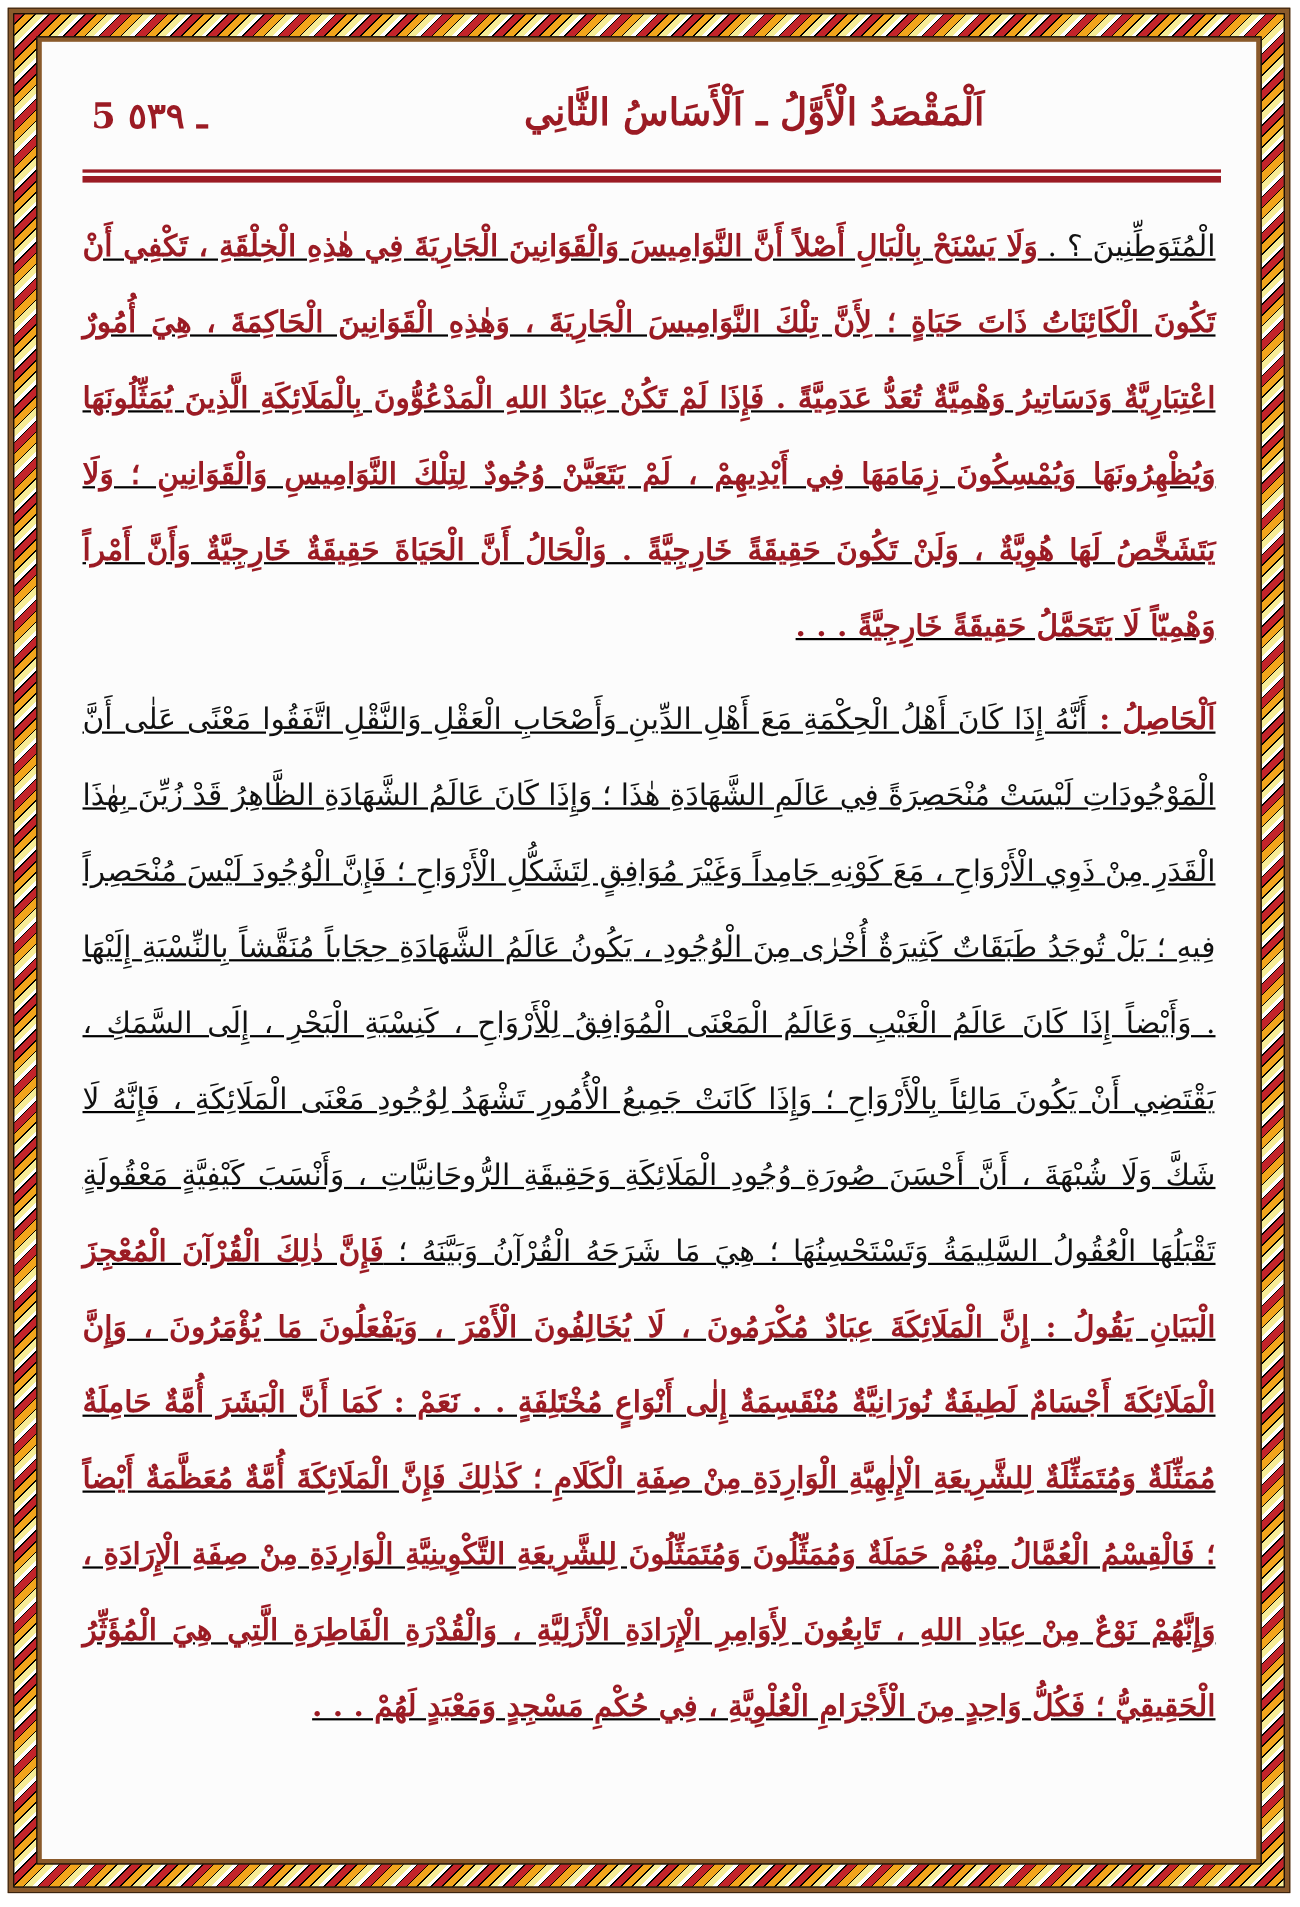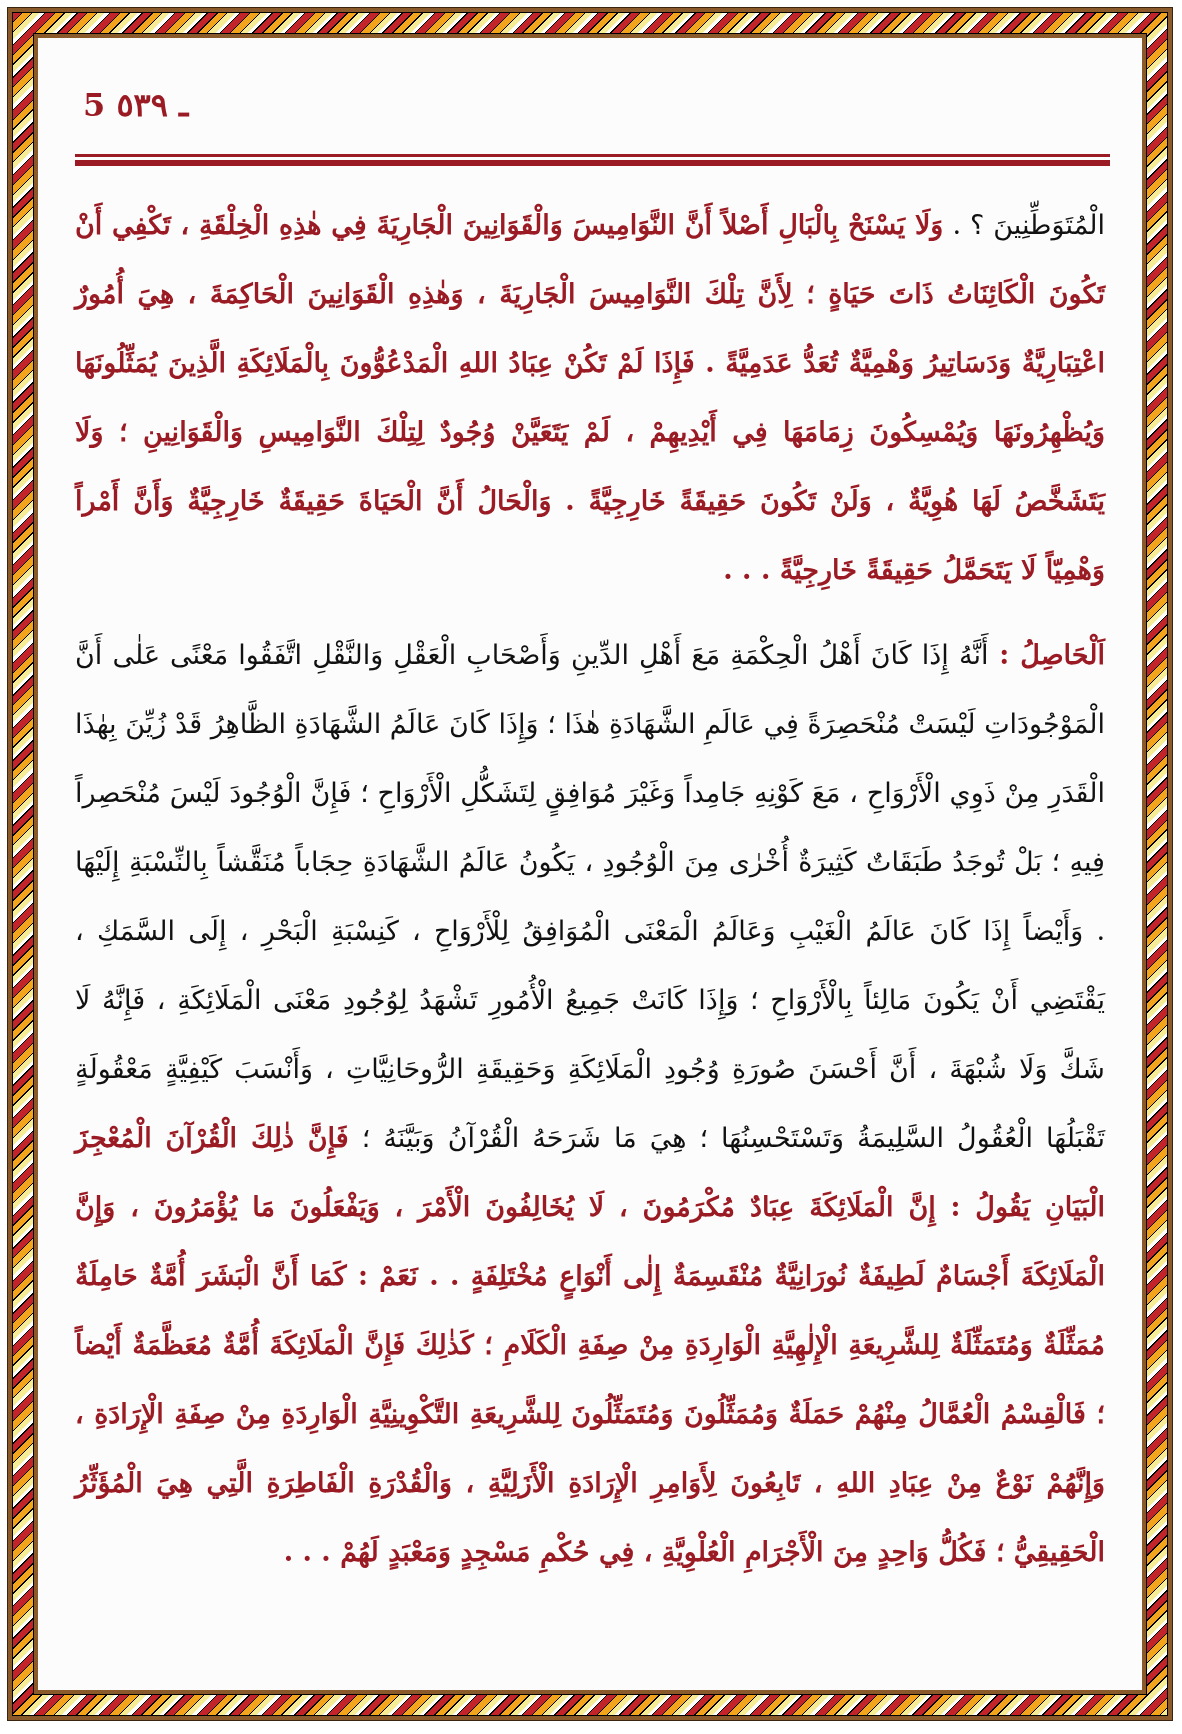--- a/index.html
+++ b/index.html
@@ -10,34 +10,35 @@
       repeating-linear-gradient(135deg, #c3242a 0 6px, #000 6px 7px, #f2a51c 7px 13px, #000 13px 14px, #f6ec96 14px 19px, #ffffff 19px 22px, #000 22px 23px);
     border:1px solid #000; }
   .frame-inner { position:absolute; left:33px; top:33px; width:1114px; height:1662px; background:#8a5a2b; box-sizing:border-box; border:1px solid #000; }
   .page { position:absolute; left:38px; top:38px; width:1104px; height:1652px; background:#fcfcfc; }
   .header { position:absolute; left:75px; top:82px; width:1035px; height:56px; direction:rtl; }
   .header-title { position:absolute; right:215px; top:0; font-size:34px; font-weight:bold; color:#9b1b24; white-space:nowrap; }
   .header-page { position:absolute; left:8px; top:4px; font-size:32px; font-weight:bold; color:#9b1b24; direction:ltr; letter-spacing:4px; }
   .rule-thin { position:absolute; left:75px; top:154px; width:1035px; height:3px; background:#9b1b24; }
   .rule-thick { position:absolute; left:75px; top:160px; width:1035px; height:6px; background:#9b1b24; }
   .body { position:absolute; left:75px; top:190px; width:1030px; direction:rtl; text-align:justify; text-align-last:right; }
-  .para { margin:0; font-size:27px; line-height:69px; color:#000; }
+  .para { margin:0; font-size:27px; line-height:69px; color:#000;text-decoration:underline; }
   .para + .para { margin-top:16px; }
   .red { color:#9b1b24; font-weight:bold; }
   .blk { color:#111; }
 </style>
 </head>
 <body>
 
 <div class="frame-outer"></div>
 <div class="chain"></div>
 <div class="frame-inner"></div>
 <div class="page"></div>
 
 <div class="header">
+  <span class="header-title">اَلْمَقْصَدُ الْأَوَّلُ ـ اَلْأَسَاسُ الثَّانِي</span>
   <span class="header-page">5 ـ ٥٣٩</span>
 </div>
 <div class="rule-thin"></div>
 <div class="rule-thick"></div>
 
 <div class="body">
   <p class="para">
     <span class="blk">الْمُتَوَطِّنِينَ ؟ . </span><span class="red">وَلَا يَسْنَحْ بِالْبَالِ أَصْلاً أَنَّ النَّوَامِيسَ وَالْقَوَانِينَ الْجَارِيَةَ فِي هٰذِهِ الْخِلْقَةِ ، تَكْفِي أَنْ تَكُونَ الْكَائِنَاتُ ذَاتَ حَيَاةٍ ؛ لِأَنَّ تِلْكَ النَّوَامِيسَ الْجَارِيَةَ ، وَهٰذِهِ الْقَوَانِينَ الْحَاكِمَةَ ، هِيَ أُمُورٌ اعْتِبَارِيَّةٌ وَدَسَاتِيرُ وَهْمِيَّةٌ تُعَدُّ عَدَمِيَّةً . فَإِذَا لَمْ تَكُنْ عِبَادُ اللهِ الْمَدْعُوُّونَ بِالْمَلَائِكَةِ الَّذِينَ يُمَثِّلُونَهَا وَيُظْهِرُونَهَا وَيُمْسِكُونَ زِمَامَهَا فِي أَيْدِيهِمْ ، لَمْ يَتَعَيَّنْ وُجُودٌ لِتِلْكَ النَّوَامِيسِ وَالْقَوَانِينِ ؛ وَلَا يَتَشَخَّصُ لَهَا هُوِيَّةٌ ، وَلَنْ تَكُونَ حَقِيقَةً خَارِجِيَّةً . وَالْحَالُ أَنَّ الْحَيَاةَ حَقِيقَةٌ خَارِجِيَّةٌ وَأَنَّ أَمْراً وَهْمِيّاً لَا يَتَحَمَّلُ حَقِيقَةً خَارِجِيَّةً . . .</span>
   </p>
   <p class="para">

